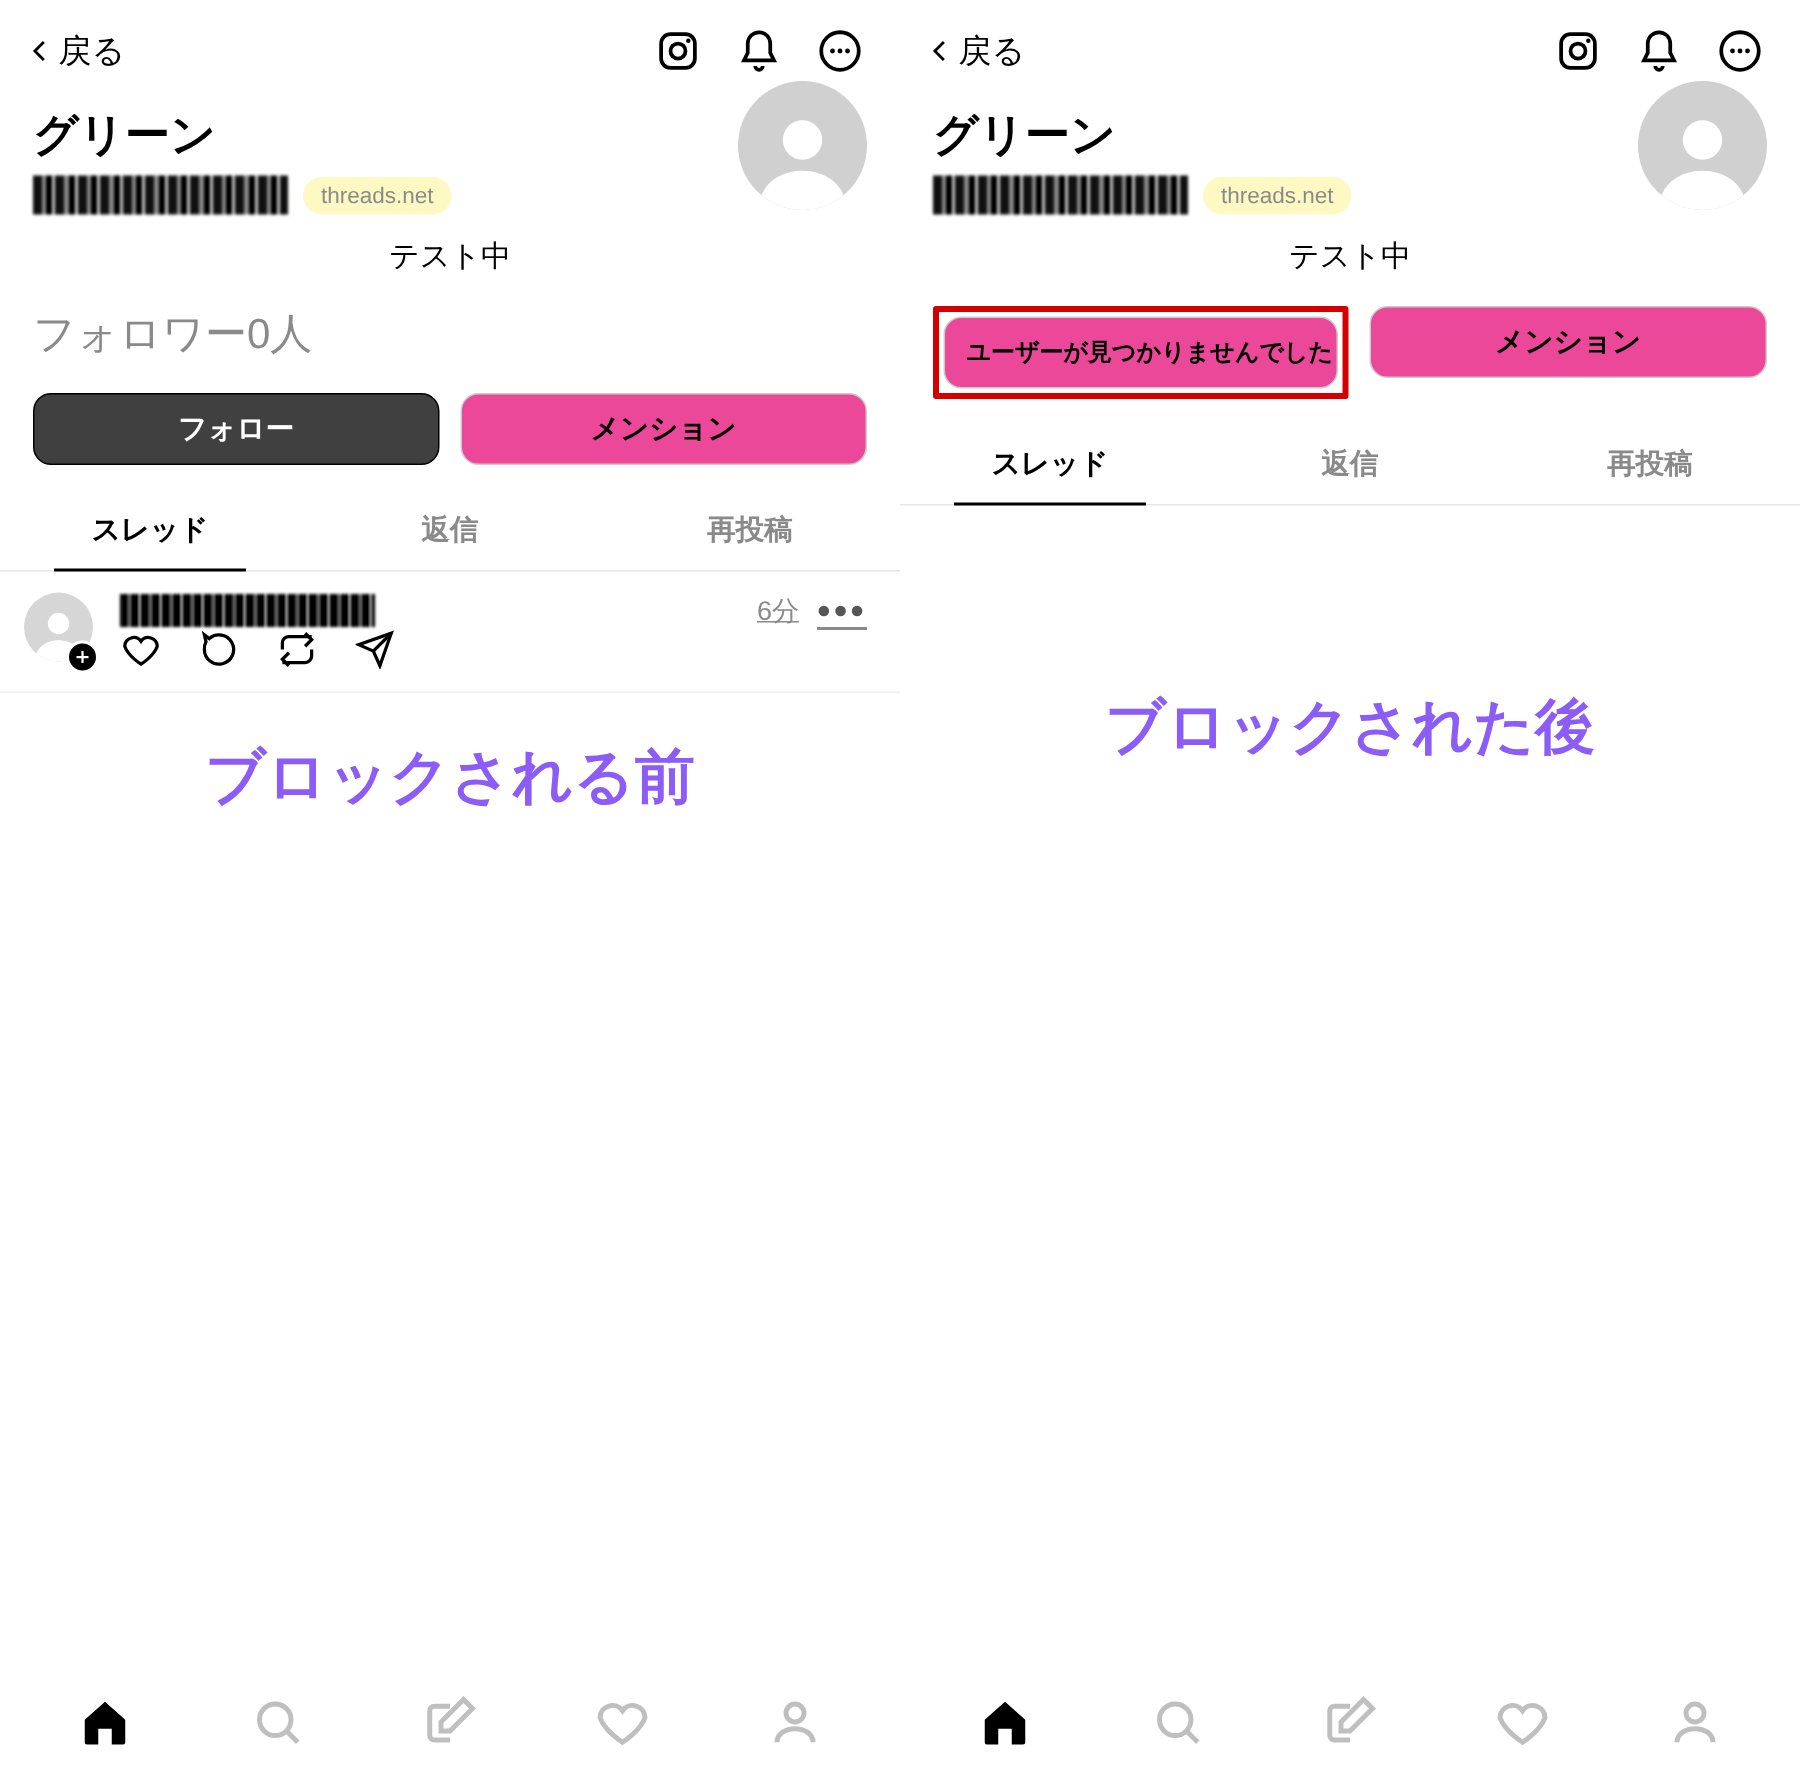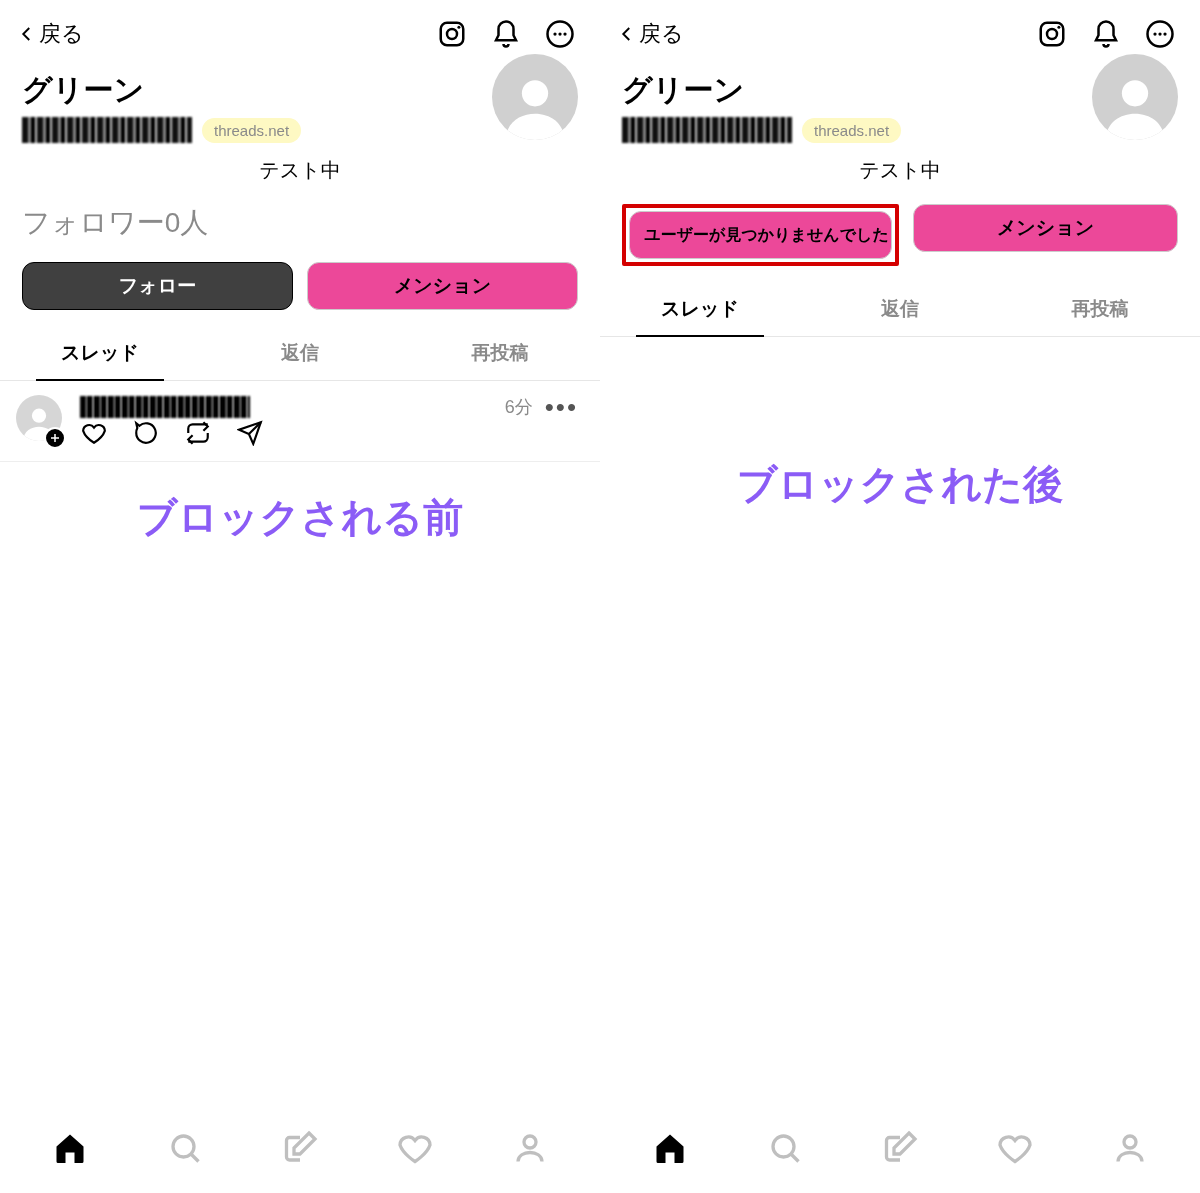--- a/index.html
+++ b/index.html
@@ -139,21 +139,21 @@
     border:2px solid #fff;
   }
   .plus-badge svg{width:12px;height:12px;stroke:#fff;}
   .post-body { flex:1; }
   .post-head { display:flex; align-items:center; justify-content:space-between; }
   .post-user-blur{
     width:170px;height:22px;
     background: repeating-linear-gradient(90deg,#111 0 5px,#666 5px 8px,#000 8px 12px,#aaa 12px 14px);
     filter: blur(1px) contrast(1.3);
   }
-  .post-meta { display:flex; gap:12px; align-items:center; color:#8a8a8a; font-size:18px;}
+  .post-meta { display:flex; gap:12px; align-items:center; color:#8a8a8a; font-size:18px;text-decoration:underline;}
   .post-more{font-size:26px;line-height:10px;letter-spacing:2px;cursor:pointer;color:#555;}
   .post-text { font-size:20px; margin-top:4px; margin-bottom:14px;}
   .post-actions { display:flex; gap:24px; }
   .post-actions .act { width:28px;height:28px; cursor:pointer; display:flex;align-items:center;justify-content:center;}
   .post-actions svg{width:26px;height:26px;}
 
   
   .annotation {
     font-size: 40px;
     font-weight: 900;

